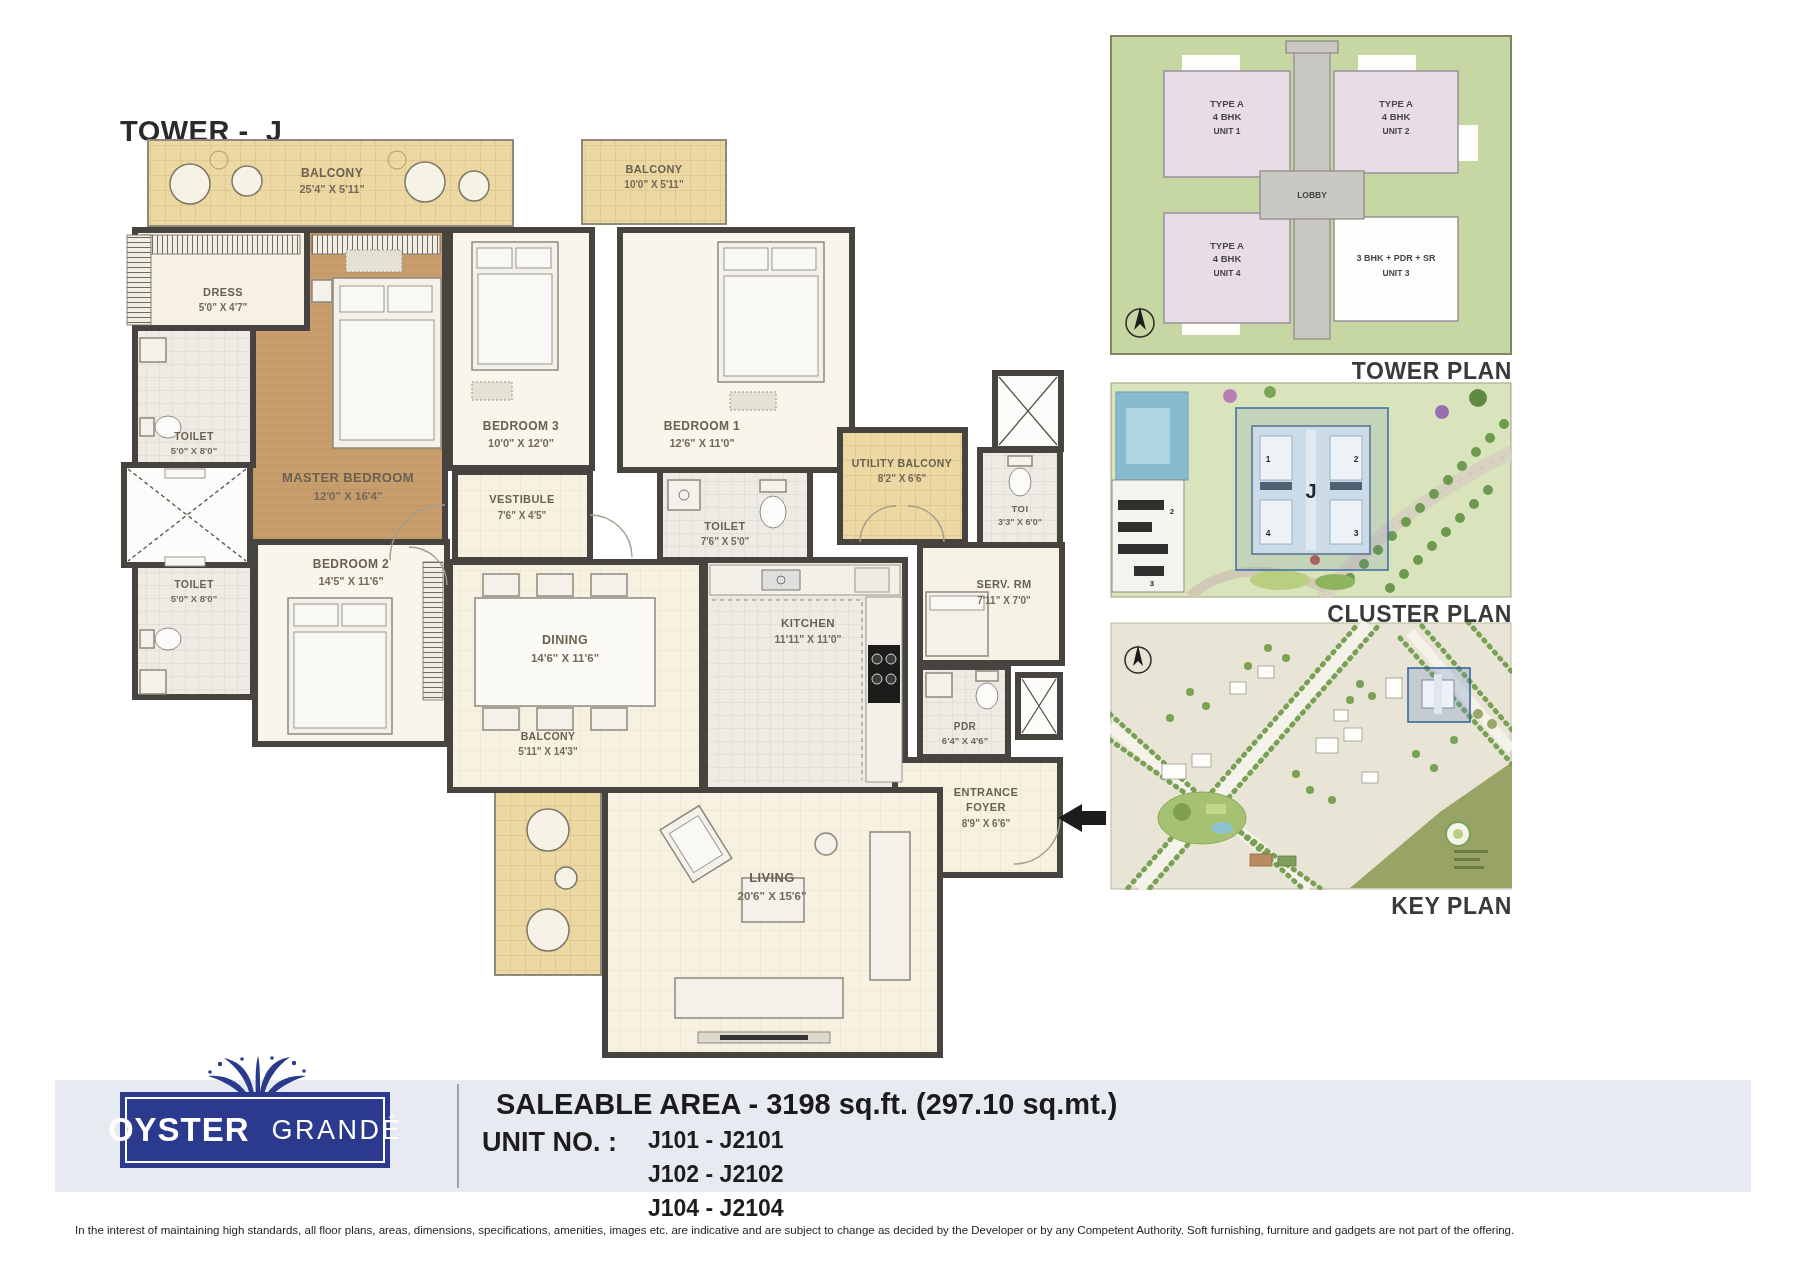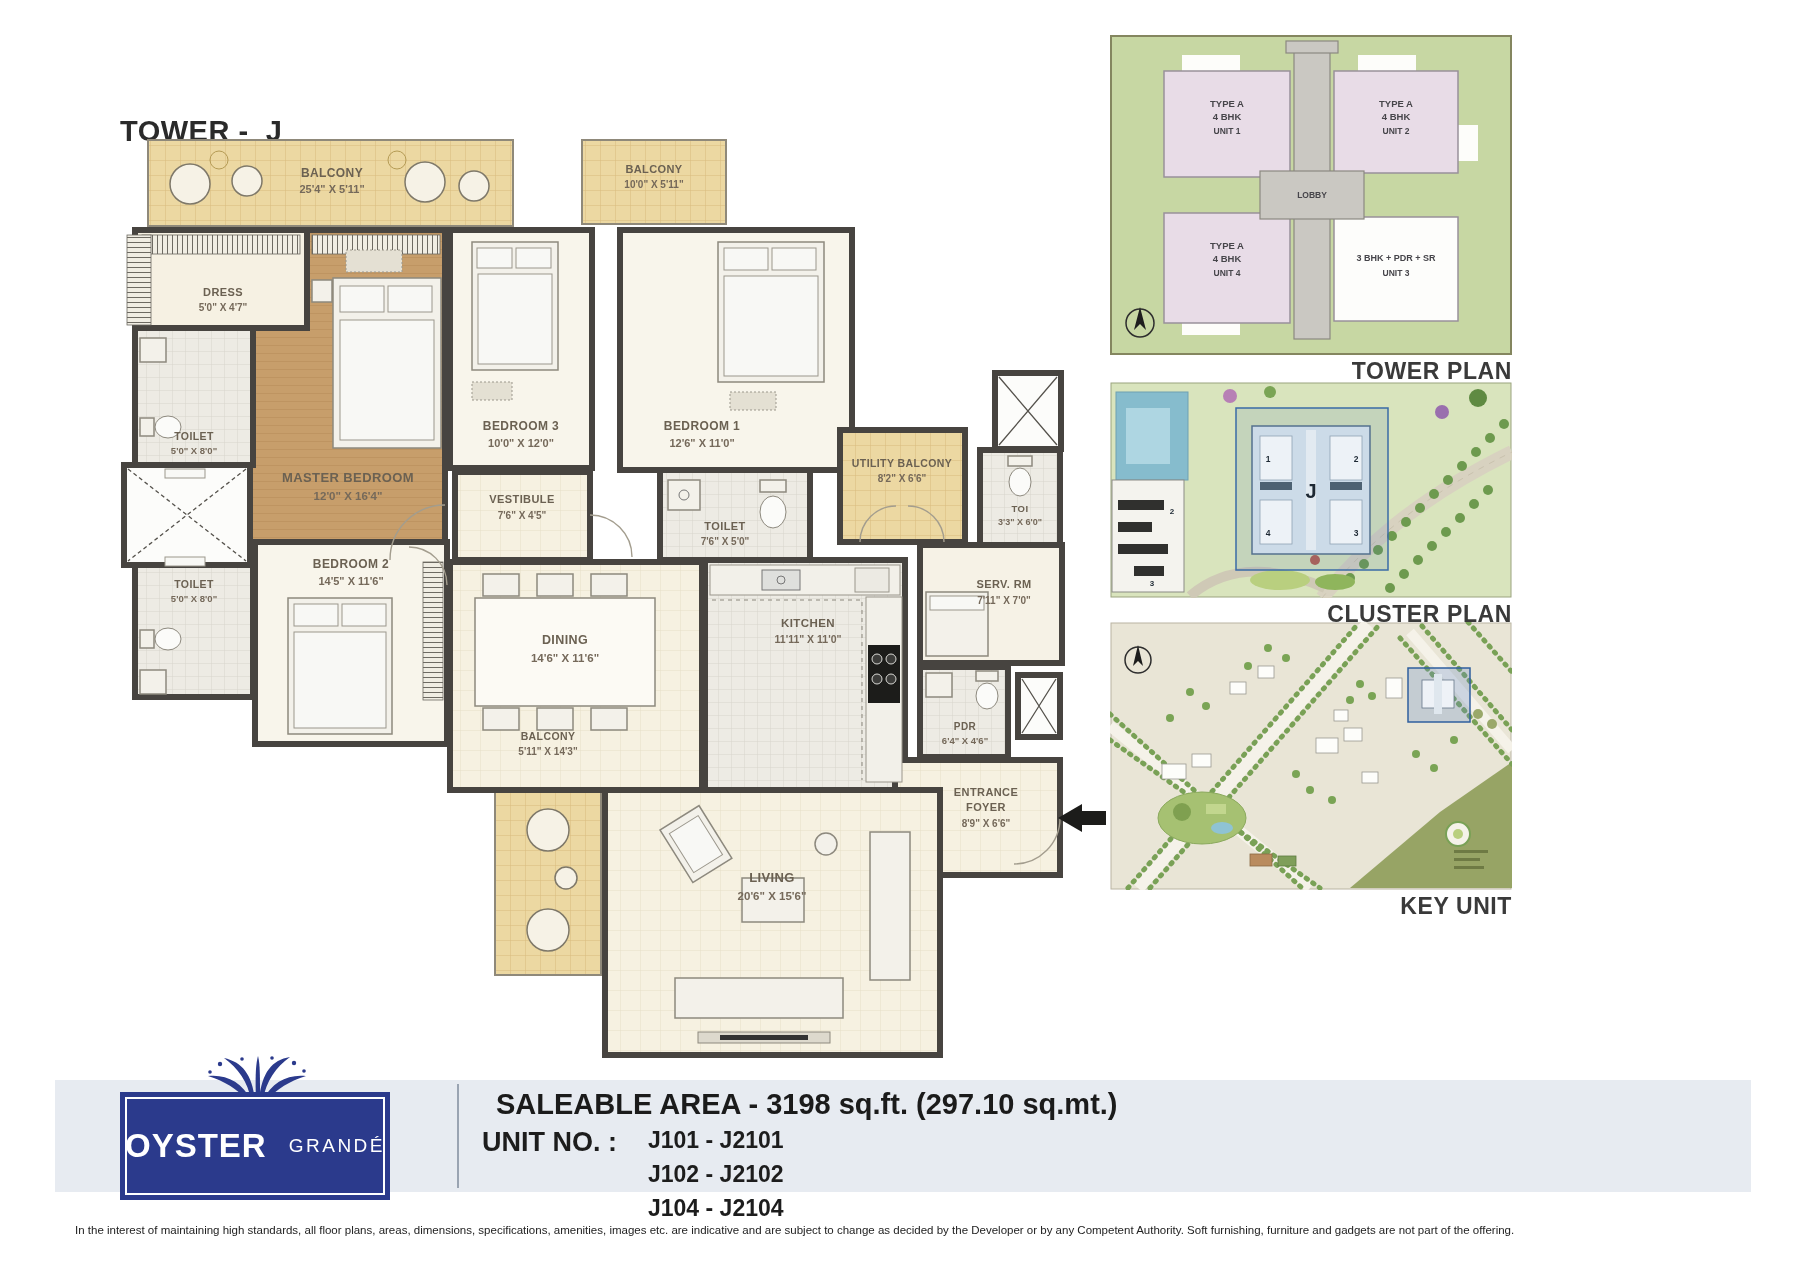--- a/index.html
+++ b/index.html
@@ -22,26 +22,26 @@
   .plan .xline{stroke:#55524c;stroke-width:1.3;}
   .plan .hatch{stroke:#6d6a62;stroke-width:.8;}
   
   .panel{position:absolute;left:1110px;width:402px;}
   .caption{position:absolute;left:1110px;width:402px;text-align:right;font-size:23px;
            font-weight:700;color:#3a3a3a;letter-spacing:.6px;}
   .tpl{font-family:"Liberation Sans",sans-serif;font-weight:700;fill:#46454a;text-anchor:middle;}
   .cpl{font-family:"Liberation Sans",sans-serif;font-weight:700;fill:#1d2833;text-anchor:middle;}
   
   .footer-strip{position:absolute;left:55px;top:1080px;width:1696px;height:112px;background:#e7ebf1;}
-  .logo-box{position:absolute;left:120px;top:1092px;width:270px;height:108px;background:#2b3a8c;}
+  .logo-box{position:absolute;left:120px;top:1092px;width:270px;height:76px;background:#2b3a8c;}
   .logo-frame{position:absolute;left:5px;top:5px;right:5px;bottom:5px;border:2px solid #ffffff;
               display:flex;align-items:center;justify-content:center;}
   .logo-oyster{color:#fff;font-size:33px;font-weight:700;letter-spacing:1px;}
   .logo-sep{width:2px;height:40px;background:#fff;margin:0 11px;}
-  .logo-grande{color:#fff;font-size:19px;font-weight:400;letter-spacing:2.5px;}
+  .logo-grande{color:#fff;font-size:27px;font-weight:400;letter-spacing:2.5px;}
   .leaf{position:absolute;left:50%;top:-38px;transform:translateX(-50%);}
   .fdiv{position:absolute;left:457px;top:1084px;width:2px;height:104px;background:#9aa4b2;}
   .saleable{position:absolute;left:496px;top:1088px;font-size:29px;font-weight:700;color:#1b1b1b;}
   .unitlab{position:absolute;left:482px;top:1127px;font-size:27px;font-weight:700;color:#1d1d1d;}
   .unitval{position:absolute;left:608px;font-size:23px;font-weight:700;color:#1d1d1d;margin-left:40px;}
   .disclaimer{position:absolute;left:75px;top:1224px;width:1690px;font-size:11.5px;color:#222;}
 </style>
 </head>
 <body>
 
@@ -427,21 +427,21 @@
         <circle cx="80" cy="70" r="4"></circle>
         <circle cx="60" cy="96" r="4"></circle>
     </g>
     <circle cx="368" cy="92" r="5" fill="#9aa86a"></circle>
       <circle cx="382" cy="102" r="5" fill="#9aa86a"></circle>
     <g>
       <circle cx="28" cy="38" r="13" fill="none" stroke="#2e2e2e" stroke-width="1.5"></circle>
       <polygon points="28,23 23,44 28,39 33,44" fill="#1c1c1c"></polygon>
     </g>
   </svg>
-  <div class="caption" style="top:893px">KEY UNIT</div>
+  <div class="caption" style="top:893px">KEY PLAN</div>
 
   <div class="footer-strip"></div>
 
   <div class="logo-box">
     <svg class="leaf" width="150" height="46" viewBox="0 0 150 46">
       <g fill="#2b3a8c">
         <path d="M75,46 C72,20 62,8 44,4 C58,14 68,28 71,46 Z"></path>
         <path d="M79,46 C82,18 92,6 110,3 C96,13 86,27 83,46 Z"></path>
         <path d="M71,46 C62,28 46,20 28,22 C44,27 58,35 66,46 Z"></path>
         <path d="M83,46 C92,28 108,20 126,22 C110,27 96,35 88,46 Z"></path>

